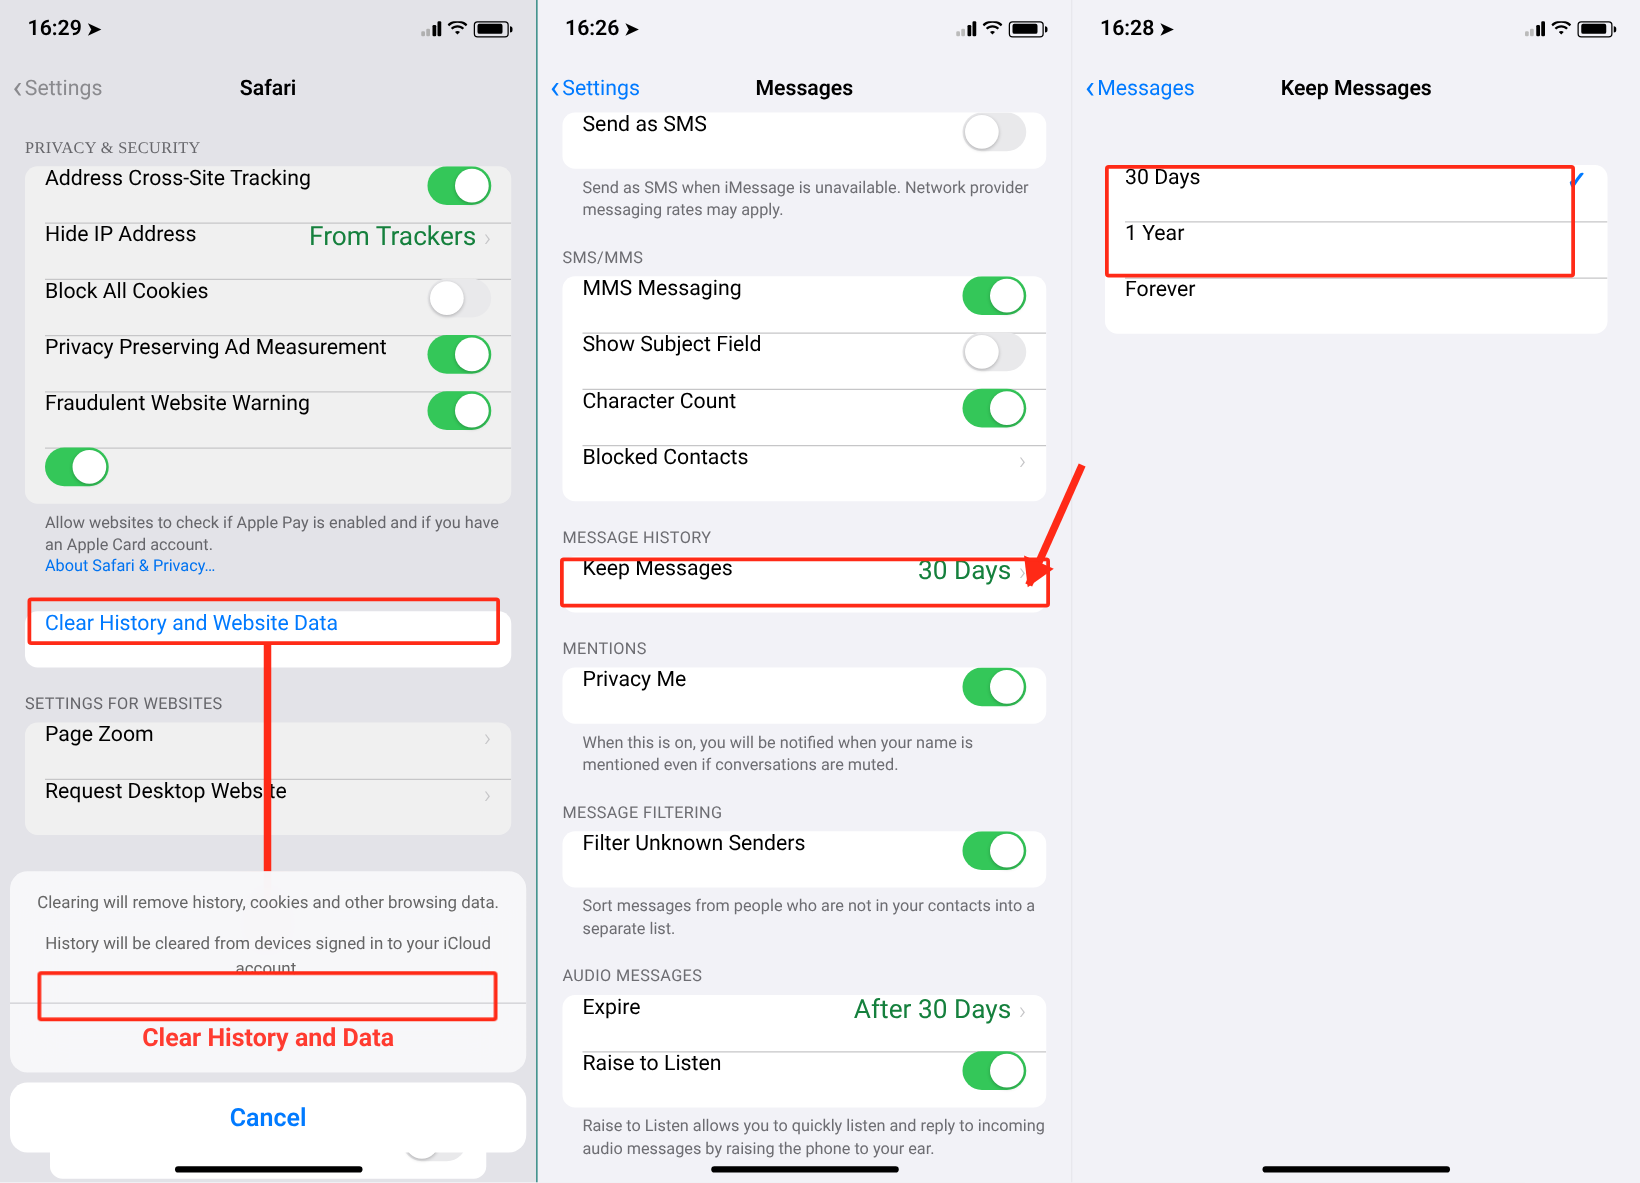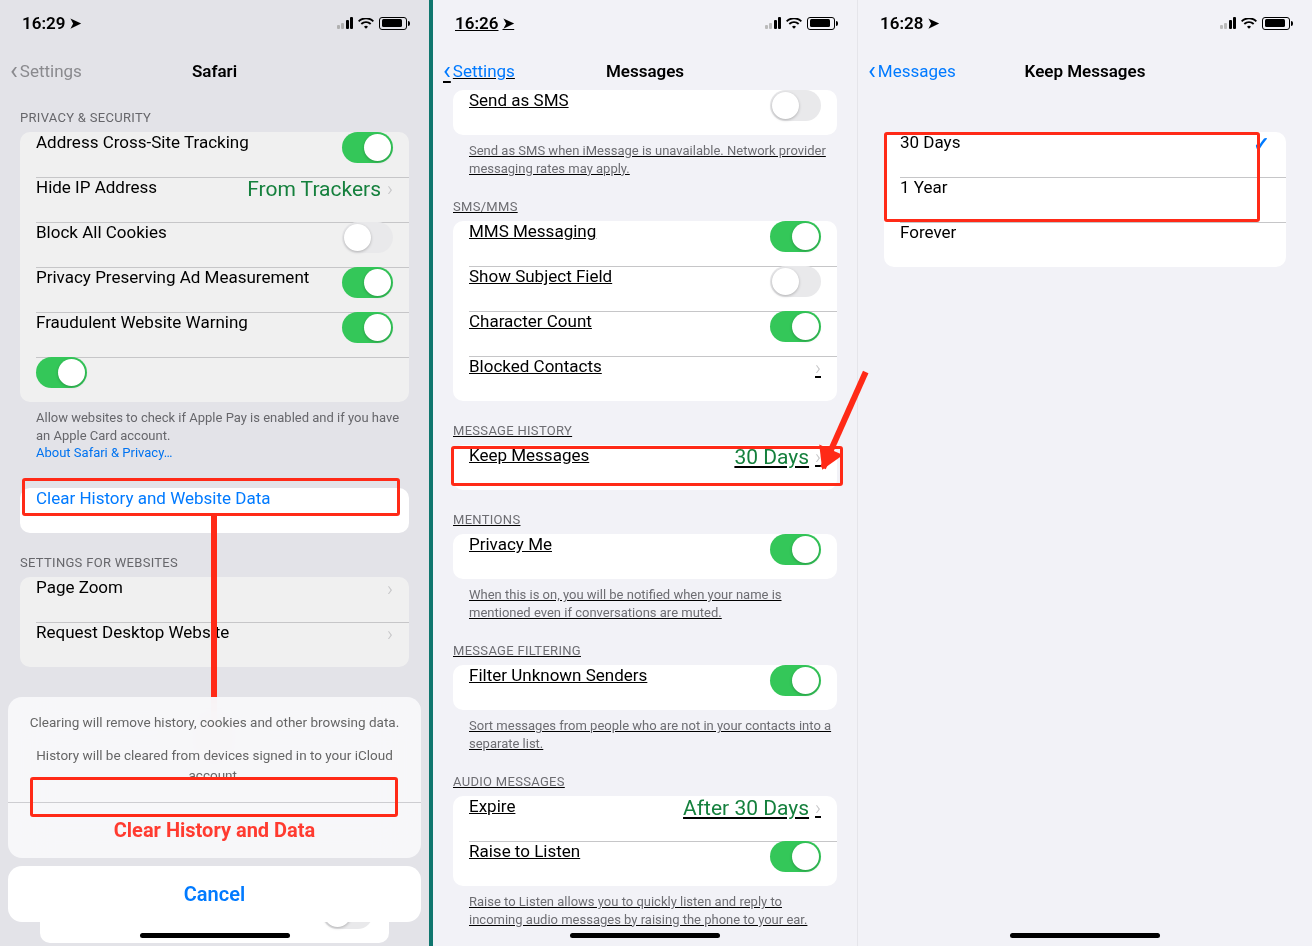--- a/index.html
+++ b/index.html
@@ -14,21 +14,21 @@
   .screens { display: flex; width: 1088px; height: 946px; }
   .screen {
     width: 429px;
     height: 946px;
     background: #f2f2f7;
     position: relative;
     overflow: hidden;
     flex-shrink: 0;
   }
   .screen:nth-child(1) { width: 429px; }
-  .screen:nth-child(2) { width: 429px; border-left: 4px solid #0f766e; border-right: 1px solid #e5e5ea; text-decoration: underline;}
+  .screen:nth-child(2) { width: 429px; border-left: 1px solid #0f766e; border-right: 1px solid #e5e5ea;}
   .screen:nth-child(3) { width: 454px; }
 
   
   .status-bar {
     height: 46px;
     display: flex;
     align-items: center;
     justify-content: space-between;
     padding: 0 22px;
     font-size: 17px;
@@ -77,21 +77,21 @@
   }
 
   
   .section-header {
     font-size: 13px;
     color: #6d6d72;
     padding: 22px 20px 7px 20px;
     text-transform: uppercase;
     letter-spacing: 0.3px;
   }
-  .section-header.tight { padding-top: 14px; }
+  .section-header.tight { padding-top: 14px; font-family: Liberation Serif, serif; }
 
   
   .group {
     margin: 0 20px;
     background: #fff;
     border-radius: 10px;
     overflow: hidden;
   }
   .row {
     display: flex;

